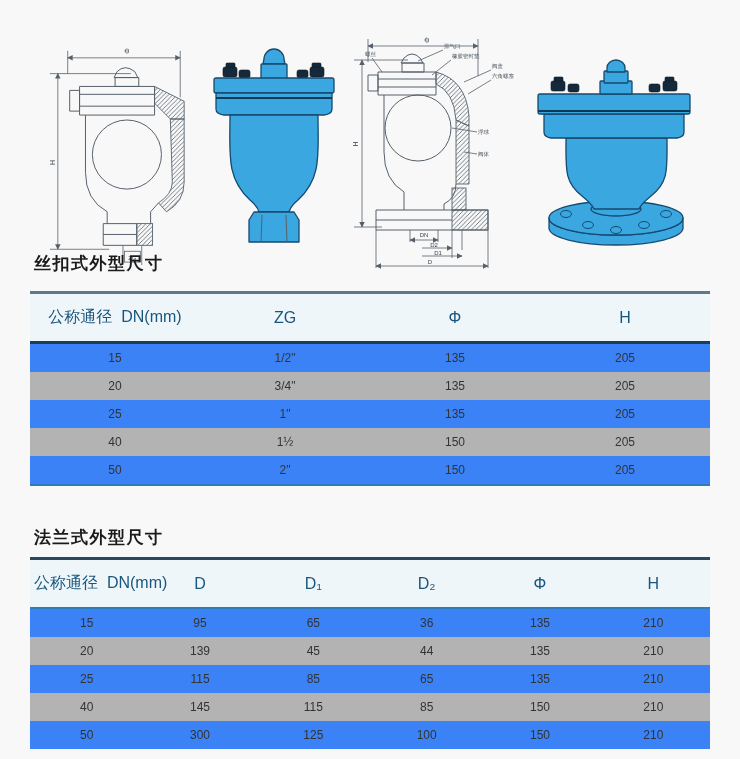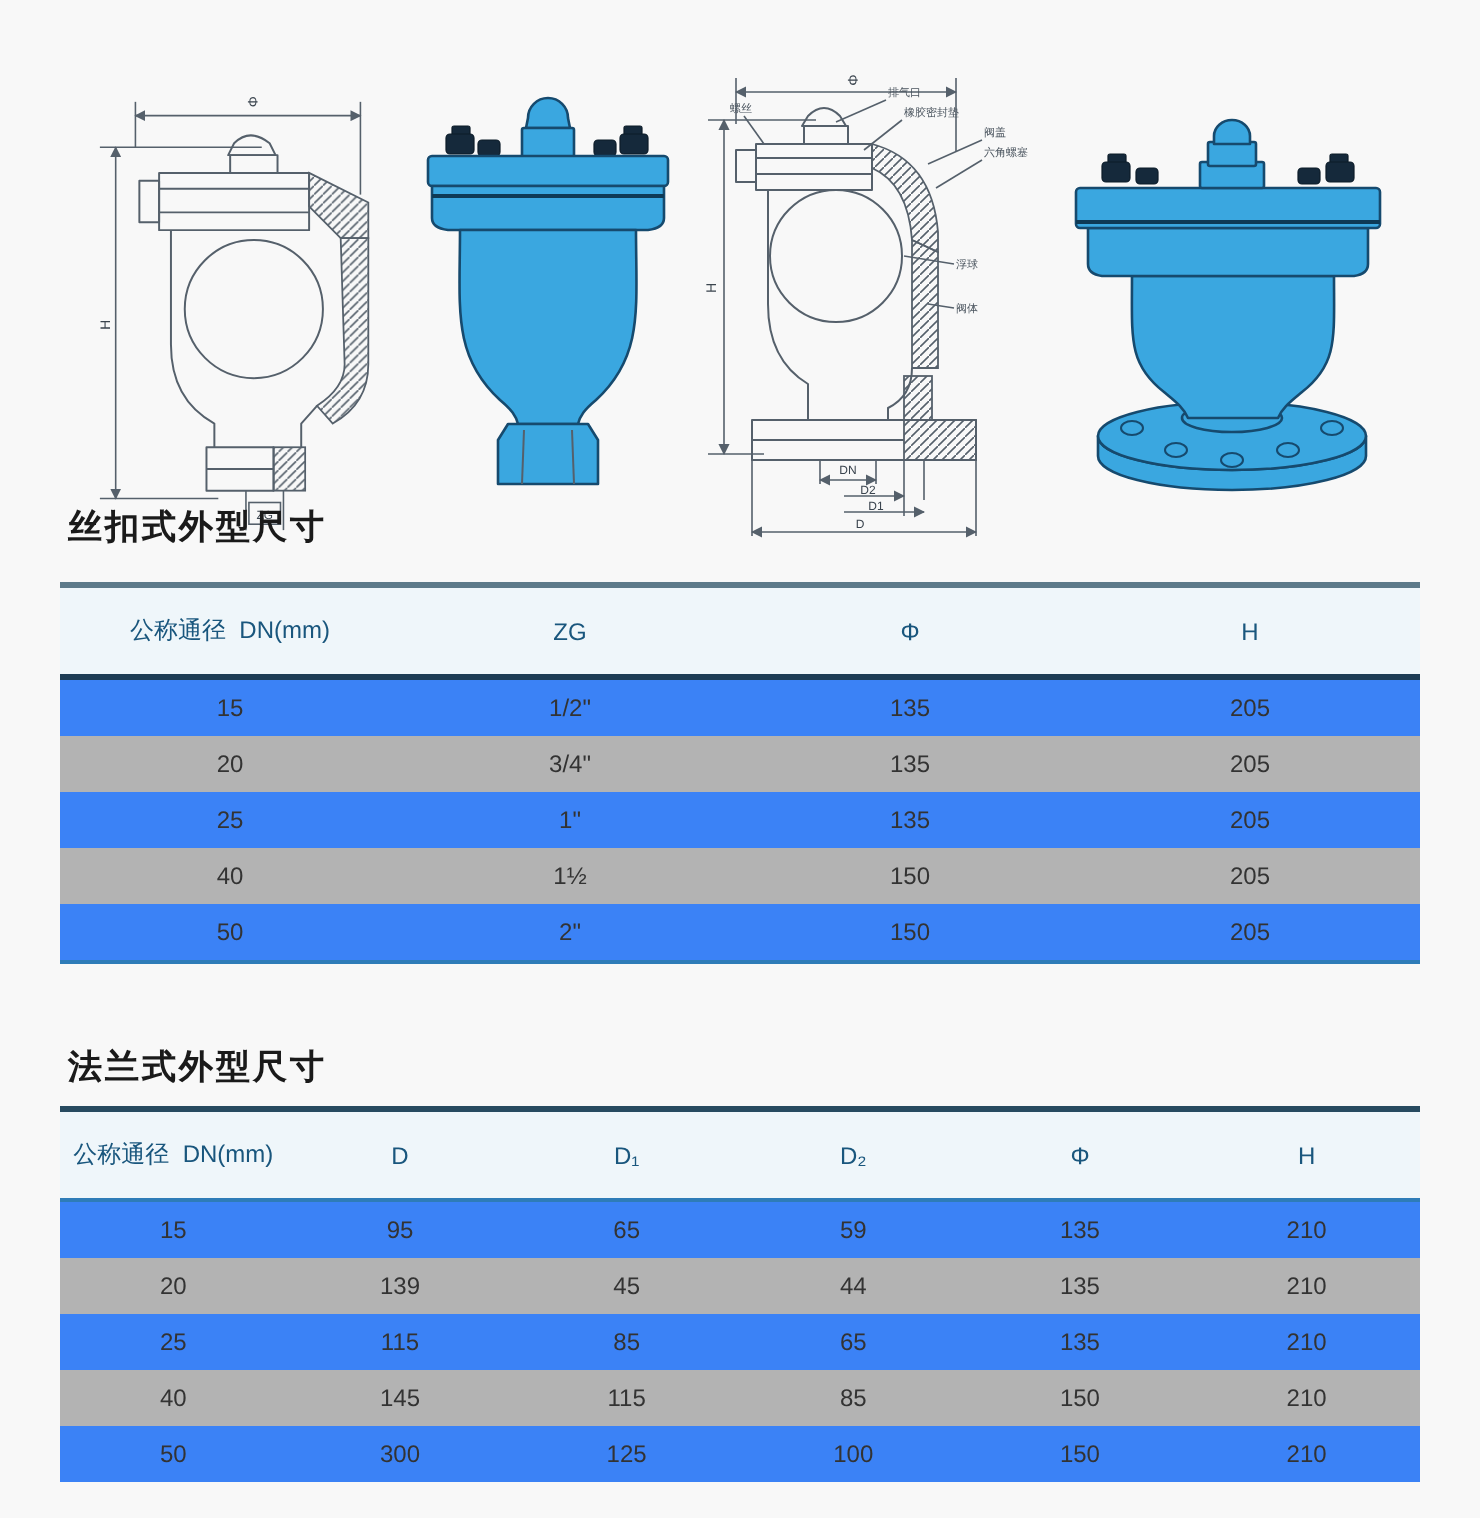--- a/index.html
+++ b/index.html
@@ -36,21 +36,21 @@
     font-size:17px; font-weight:bold; color:#1a1a1a;
     letter-spacing:1.5px; padding-left:4px; box-sizing:border-box;
   }
   .t1-title { margin-top:10px; margin-bottom:16px; }
   .t2-title { margin-top:40px; margin-bottom:8px; }
 
   table.tbl {
     width:680px; margin:0 auto; border-collapse:collapse; table-layout:fixed;
   }
   .tbl th {
-    color:#19567d; font-weight:normal; font-size:12px;
+    color:#19567d; font-weight:normal; font-size:16px;
     padding:13px 4px; text-align:center; white-space:pre;
   }
   .tbl td {
     color:#333333; font-size:12px; text-align:center; padding:7px 4px;
   }
   .tbl thead tr { background:#eff6fa; }
   .tbl tbody tr { background:#3b82f6; }
   .tbl tbody tr:nth-child(even) { background:#b3b3b3; }
   .tbl-1 { border-top:3px solid #5d7a8a; border-bottom:2px solid #2e7cb8; }
   .tbl-1 thead tr { border-bottom:3px solid #1d3c55; }
@@ -279,21 +279,21 @@
         <th>D₂</th>
         <th>Φ</th>
         <th>H</th>
       </tr>
     </thead>
     <tbody>
       <tr>
         <td>15</td>
         <td>95</td>
         <td>65</td>
-        <td>59</td>
+        <td>36</td>
         <td>135</td>
         <td>210</td>
       </tr>
       <tr>
         <td>20</td>
         <td>139</td>
         <td>45</td>
         <td>44</td>
         <td>135</td>
         <td>210</td>

